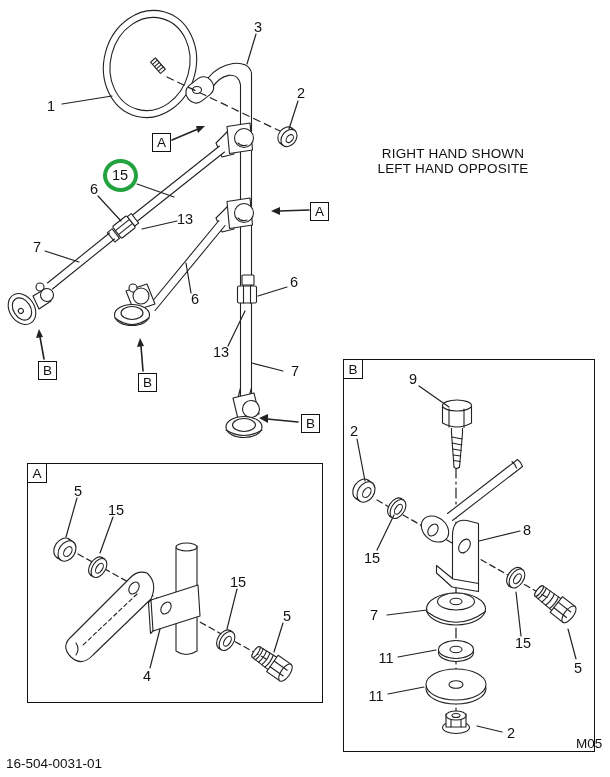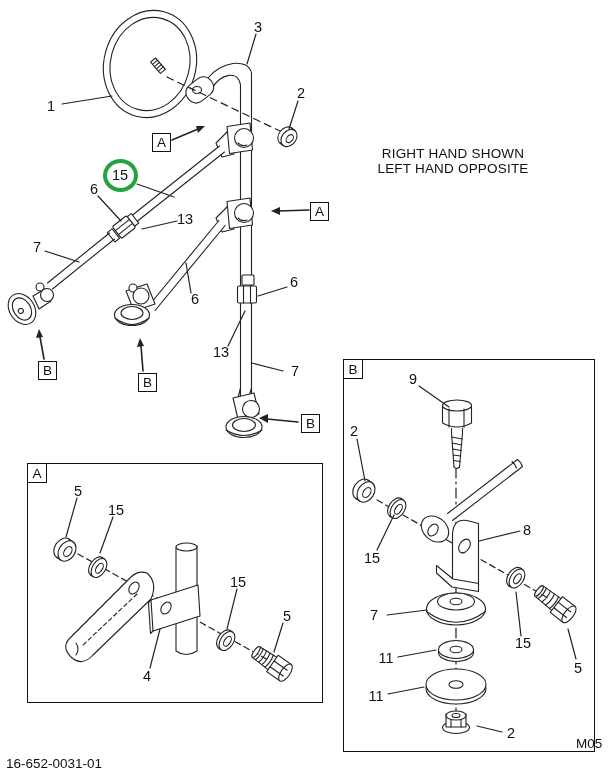--- a/index.html
+++ b/index.html
@@ -379,16 +379,16 @@
 <div class="lbl" style="left:354px;top:431px">2</div>
 <div class="lbl" style="left:372px;top:558px">15</div>
 <div class="lbl" style="left:527px;top:530px">8</div>
 <div class="lbl" style="left:374px;top:615px">7</div>
 <div class="lbl" style="left:386px;top:658px">11</div>
 <div class="lbl" style="left:376px;top:696px">11</div>
 <div class="lbl" style="left:511px;top:733px">2</div>
 <div class="lbl" style="left:523px;top:643px">15</div>
 <div class="lbl" style="left:578px;top:668px">5</div>
 
-<div class="footer" style="left:6px;top:756px">16-652-0031-01</div>
+<div class="footer" style="left:6px;top:756px">16-504-0031-01</div>
 <div class="footer" style="left:576px;top:736px">M05</div>
 
 </div>
 
 </body></html>

